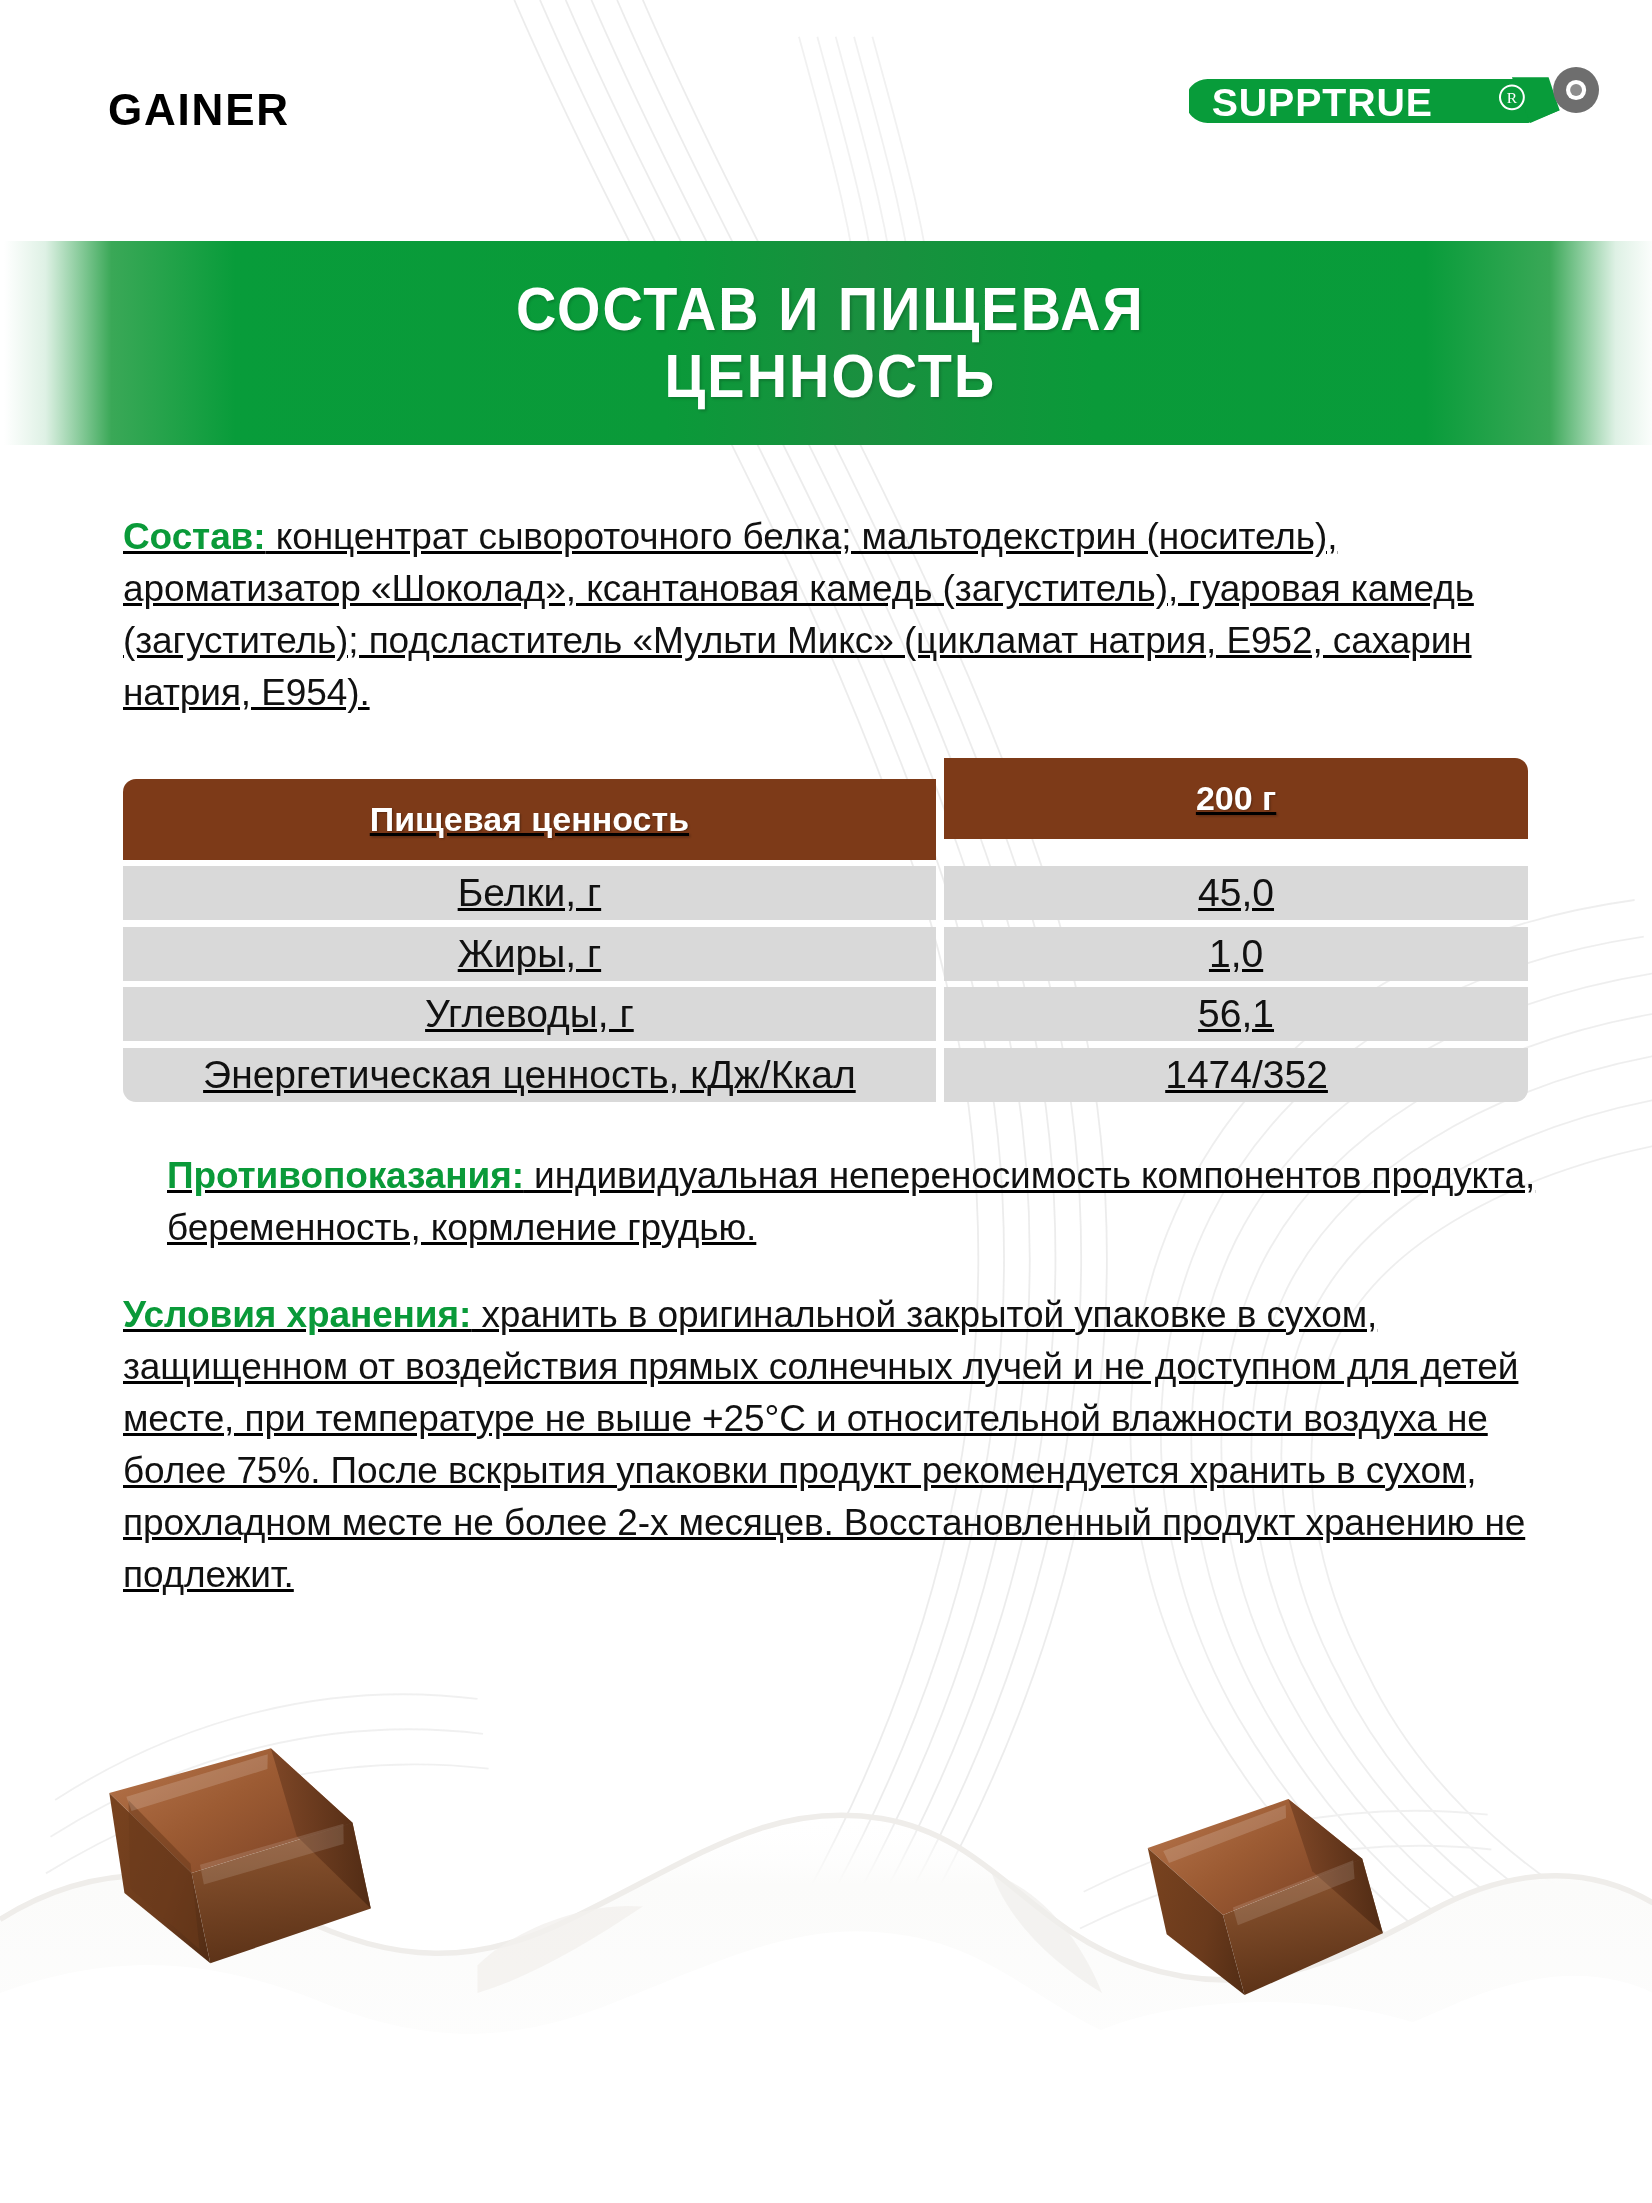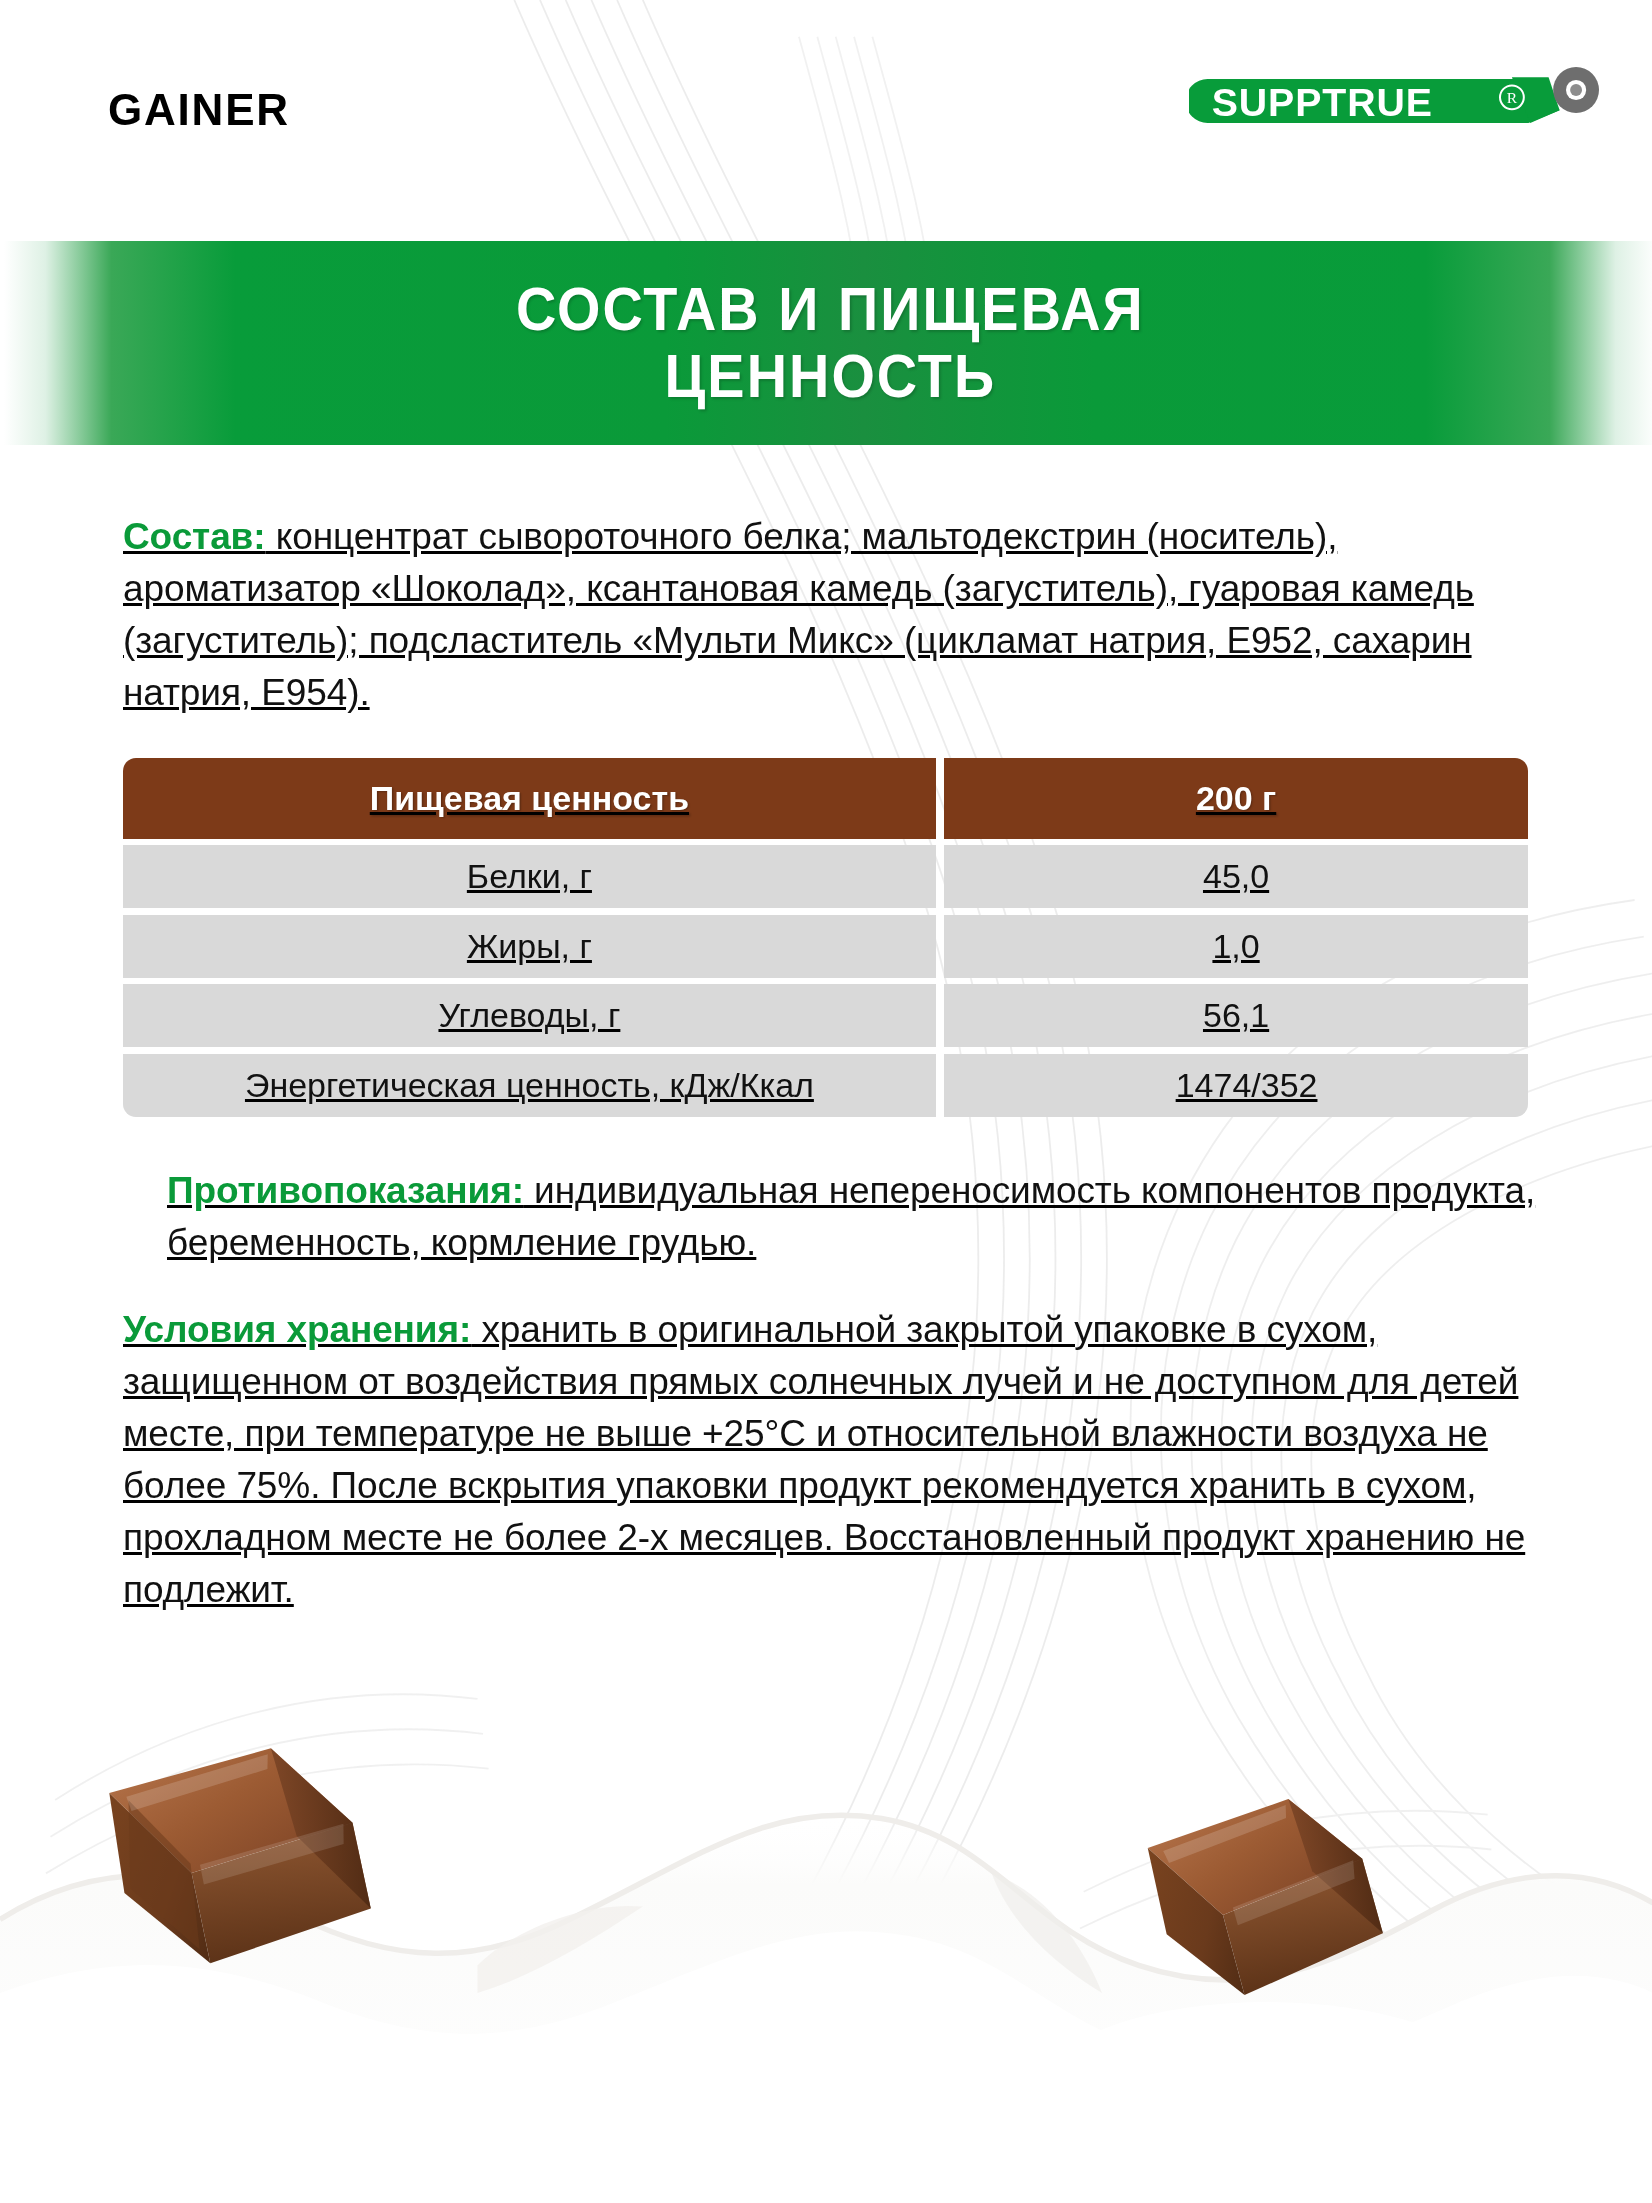--- a/index.html
+++ b/index.html
@@ -144,28 +144,28 @@
   .cell-value { width:584px; }
 
   .head-row .cell {
     background:#7d3a18;
     color:#ffffff;
     font-weight:bold;
     font-size:34px;
     height:81px;
     text-shadow:1.4px 1.4px 1.8px rgba(0,0,0,0.25);
   }
-  .head-row .cell-name  { border-radius:13px 0 0 0; }
+  .head-row .cell-name  { border-radius:13px 0 0 0;margin-top:21px; }
   .head-row .cell-value { border-radius:0 13px 0 0; }
 
   .data-row .cell {
     background:#d9d9d9;
     color:#111111;
-    font-size:34px;
-    height:63px;
+    font-size:39px;
+    height:54px;
   }
   .data-row.last .cell-name  { border-radius:0 0 0 13px; }
   .data-row.last .cell-value { border-radius:0 0 13px 0;padding-left:21px; }
 
   .gap-after-table { height:48px; }
   .gap-between-paras { height:35px; }
 
   
   .bottom-art {
     position:absolute;

